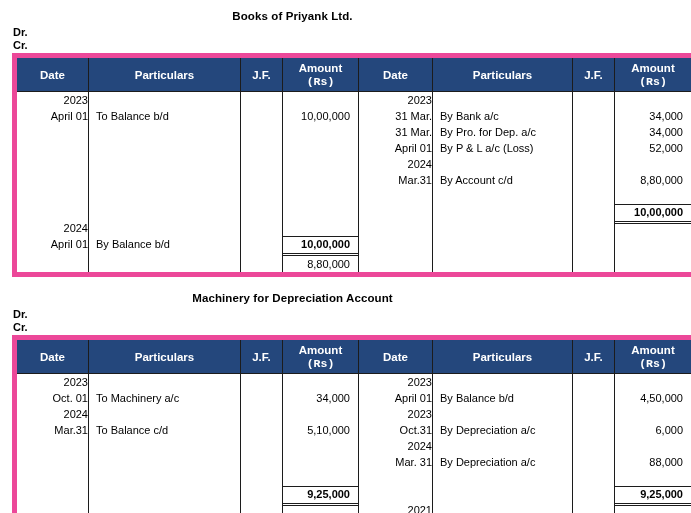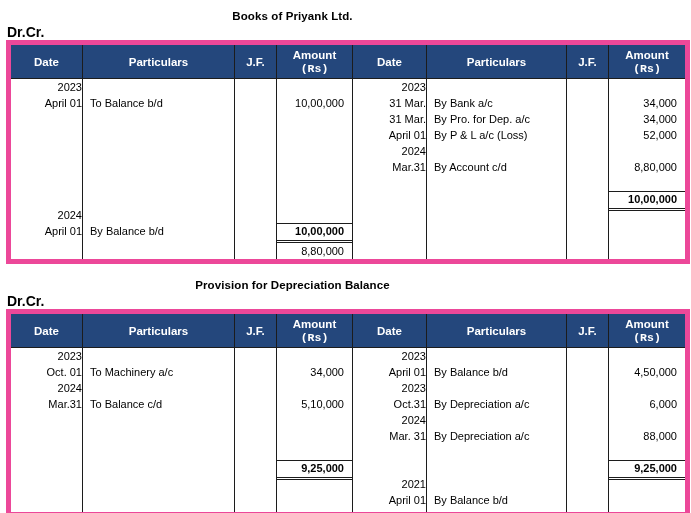--- a/index.html
+++ b/index.html
@@ -14,41 +14,43 @@
     font-family: "Liberation Sans", sans-serif;
     color: #000000;
     overflow: hidden;
     position: relative;
   }
   .page {
     width: 585px;
     height: 513px;
     position: relative;
     box-sizing: border-box;
-    padding: 0 6px;
+    padding: 0 12px;
   }
 
   
   .title-block {
     text-align: center;
     font-weight: bold;
     font-size: 11.5px;
     line-height: 14px;
     letter-spacing: .1px;
   }
   .title-line { display: block; }
   .title-gap-top { padding-top: 9px; }
 
   
   .drcr {
     display: flex;
-    font-size: 14px;
+    justify-content: space-between;
+    font-size: 11px;
     font-weight: bold;
     line-height: 13px;
     padding: 3px 1px 1px 1px;
+    flex-direction: column;
   }
 
   
   table.ledger {
     border-collapse: collapse;
     width: 681px;
     table-layout: fixed;
     border: 5px solid #ec4899;
   }
   table.ledger td, table.ledger th {
@@ -248,21 +250,21 @@
             <span class="ln total">10,00,000</span>
             <span class="ln blank">&nbsp;</span>
             <span class="ln blank">&nbsp;</span>
             <span class="ln blank">&nbsp;</span>
           </td>
       </tr>
     </tbody>
   </table>
 
   <div class="title-block" style="padding-top:14px;">
-    <span class="title-line">Provision for Depreciation Balance</span>
+    <span class="title-line">Machinery for Depreciation Account</span>
   </div>
 
   <div class="drcr">
     <span>Dr.</span>
     <span>Cr.</span>
   </div>
 
   <table class="ledger">
     <colgroup>
       <col class="c-date">

